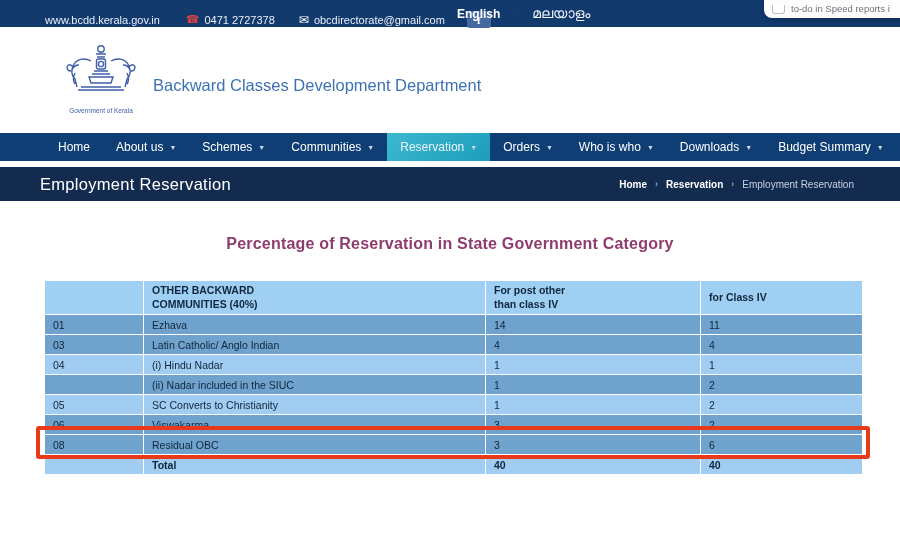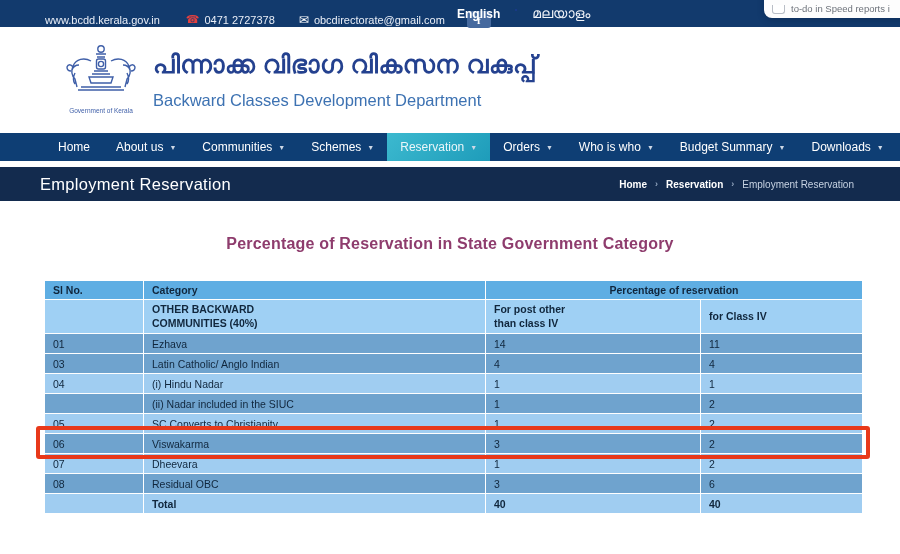--- a/index.html
+++ b/index.html
@@ -121,59 +121,58 @@
 
           <path d="M46 20 c7 -4 15 -2 18 5 c2 5 1 10 -2 13 l-2 8 M62 32 c2 4 2 8 0 11 M58 24 c3 0 6 2 7 5"></path>
           <path d="M64 26 c2 -3 5 -3 6 0 c0 3 -2 4 -4 4"></path>
 
           <path d="M16 46 h40 M13 49 h46"></path>
         </g>
       </svg>
       <div style="font-size:6.5px;color:#3f5fa8;margin-top:2px;">Government of Kerala</div>
     </div>
     <div class="titles">
-      <div class="title-ml">പിന്നാക്ക വിഭാഗ വികസന വകുപ്പ്</div>
       <div class="title-en">Backward Classes Development Department</div>
     </div>
   </div>
 
   <div class="nav" id="main-nav">
       <div class="nav-item">
         <span>Home</span>
       </div>
       <div class="nav-item">
         <span>About us</span>
         <span class="caret">▼</span>
       </div>
       <div class="nav-item">
+        <span>Schemes</span>
+        <span class="caret">▼</span>
+      </div>
+      <div class="nav-item">
         <span>Communities</span>
-        <span class="caret">▼</span>
-      </div>
-      <div class="nav-item">
-        <span>Schemes</span>
         <span class="caret">▼</span>
       </div>
       <div class="nav-item active">
         <span>Reservation</span>
         <span class="caret">▼</span>
       </div>
       <div class="nav-item">
         <span>Orders</span>
         <span class="caret">▼</span>
       </div>
       <div class="nav-item">
         <span>Who is who</span>
         <span class="caret">▼</span>
       </div>
       <div class="nav-item">
+        <span>Downloads</span>
+        <span class="caret">▼</span>
+      </div>
+      <div class="nav-item">
         <span>Budget Summary</span>
-        <span class="caret">▼</span>
-      </div>
-      <div class="nav-item">
-        <span>Downloads</span>
         <span class="caret">▼</span>
       </div>
       <div class="nav-item"></div>
     </div>
 
   <div class="gap-strip"></div>
 
   <div class="banner">
     <div class="banner-title">Employment Reservation</div>
     <div class="crumbs" id="crumbs">
@@ -189,25 +188,20 @@
 
   <div class="table-wrap">
     <table class="resv">
       <colgroup>
           <col class="c1">
           <col class="c2">
           <col class="c3">
           <col class="c4">
         </colgroup>
       <tbody id="resv-body">
-        <tr class="hdr1">
-          <th>Sl No.</th>
-          <th>Category</th>
-          <th class="span-col" colspan="2">Percentage of reservation</th>
-        </tr>
         <tr class="hdr2">
           <td></td>
           <td>
               <span class="wrap-narrow">OTHER BACKWARD COMMUNITIES (40%)</span>
             </td>
           <td>
               <span class="wrap-xnarrow">For post other than class IV</span>
             </td>
           <td>for Class IV</td>
         </tr>
@@ -240,26 +234,20 @@
             <td>SC Converts to Christianity</td>
             <td>1</td>
             <td>2</td>
           </tr>
           <tr class="row-dark">
             <td>06</td>
             <td>Viswakarma</td>
             <td>3</td>
             <td>2</td>
           </tr>
-          <tr class="row-light">
-            <td>07</td>
-            <td>Dheevara</td>
-            <td>1</td>
-            <td>2</td>
-          </tr>
           <tr class="row-dark">
             <td>08</td>
             <td>Residual OBC</td>
             <td>3</td>
             <td>6</td>
           </tr>
           <tr class="row-light bold-row">
             <td></td>
             <td>Total</td>
             <td>40</td>

